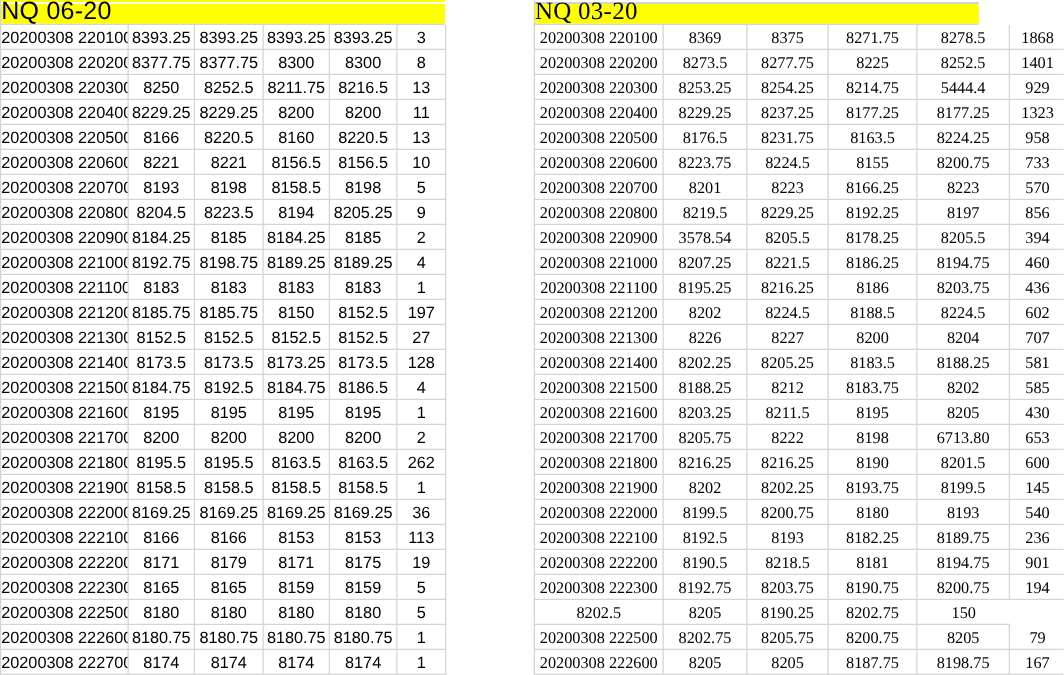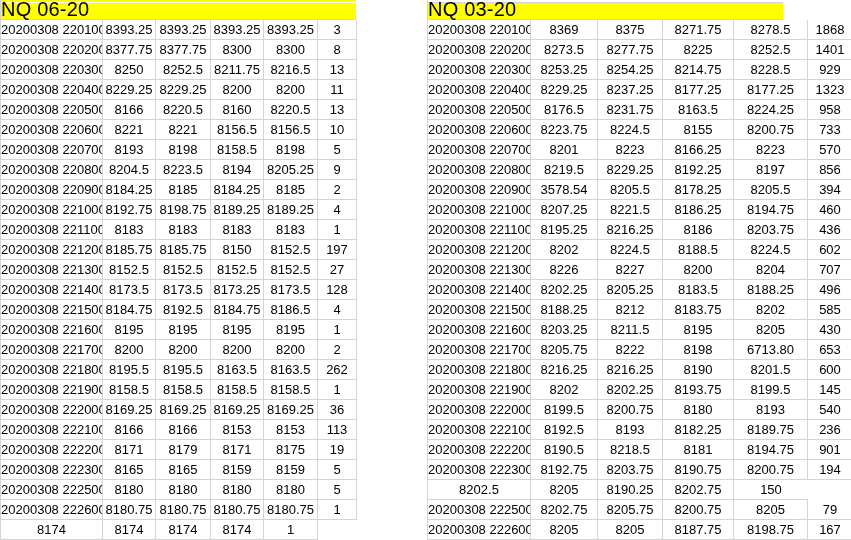--- a/index.html
+++ b/index.html
@@ -7,21 +7,21 @@
     position:relative;
     width:851px;height:540px;
     background:#ffffff;
     overflow:hidden;
     font-family:"Liberation Sans", sans-serif;
     color:#000000;
     font-size:13px;
   }
   .xtable{position:absolute;top:0;}
   .xtable.left{left:0;width:356px;}
-  .xtable.right{left:427px;width:356px;}
+  .xtable.right{left:427px;width:356px;font-family:Liberation Serif, serif;}
 
   .xheader{
     height:20px;
     box-sizing:border-box;
     border-bottom:1px solid #d4d4d4;
     display:flex;align-items:center;justify-content:flex-start;
     font-size:20px;
     letter-spacing:0.2px;
   }
   
@@ -284,20 +284,21 @@
         <div class="xrow">
           <div class="xcell c0">20200308 222600</div>
           <div class="xcell c1">8180.75</div>
           <div class="xcell c2">8180.75</div>
           <div class="xcell c3">8180.75</div>
           <div class="xcell c4">8180.75</div>
           <div class="xcell c5">1</div>
         </div>
 
         <div class="xrow">
+          <div class="xcell c0">20200308 222700</div>
           <div class="xcell c1">8174</div>
           <div class="xcell c2">8174</div>
           <div class="xcell c3">8174</div>
           <div class="xcell c4">8174</div>
           <div class="xcell c5">1</div>
         </div>
       </div>
   </div>
 
   <div class="xtable right">
@@ -322,21 +323,21 @@
           <div class="xcell c3">8225</div>
           <div class="xcell c4">8252.5</div>
           <div class="xcell c5">1401</div>
         </div>
 
         <div class="xrow">
           <div class="xcell c0">20200308 220300</div>
           <div class="xcell c1">8253.25</div>
           <div class="xcell c2">8254.25</div>
           <div class="xcell c3">8214.75</div>
-          <div class="xcell c4">8228.5</div>
+          <div class="xcell c4">5444.4</div>
           <div class="xcell c5">929</div>
         </div>
 
         <div class="xrow">
           <div class="xcell c0">20200308 220400</div>
           <div class="xcell c1">8229.25</div>
           <div class="xcell c2">8237.25</div>
           <div class="xcell c3">8177.25</div>
           <div class="xcell c4">8177.25</div>
           <div class="xcell c5">1323</div>
@@ -422,21 +423,21 @@
           <div class="xcell c4">8204</div>
           <div class="xcell c5">707</div>
         </div>
 
         <div class="xrow">
           <div class="xcell c0">20200308 221400</div>
           <div class="xcell c1">8202.25</div>
           <div class="xcell c2">8205.25</div>
           <div class="xcell c3">8183.5</div>
           <div class="xcell c4">8188.25</div>
-          <div class="xcell c5">496</div>
+          <div class="xcell c5">581</div>
         </div>
 
         <div class="xrow">
           <div class="xcell c0">20200308 221500</div>
           <div class="xcell c1">8188.25</div>
           <div class="xcell c2">8212</div>
           <div class="xcell c3">8183.75</div>
           <div class="xcell c4">8202</div>
           <div class="xcell c5">585</div>
         </div>

